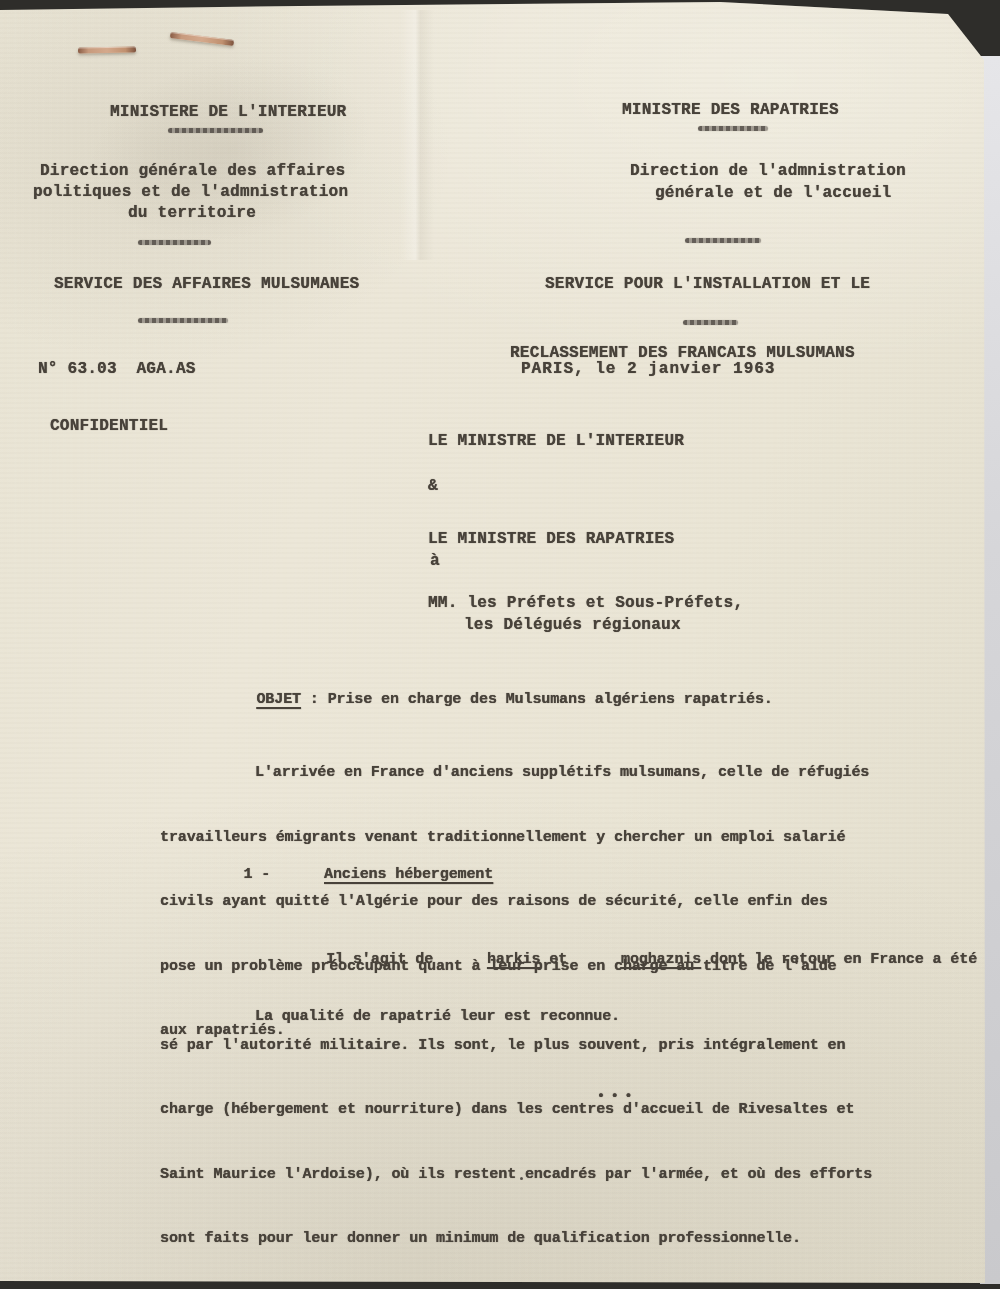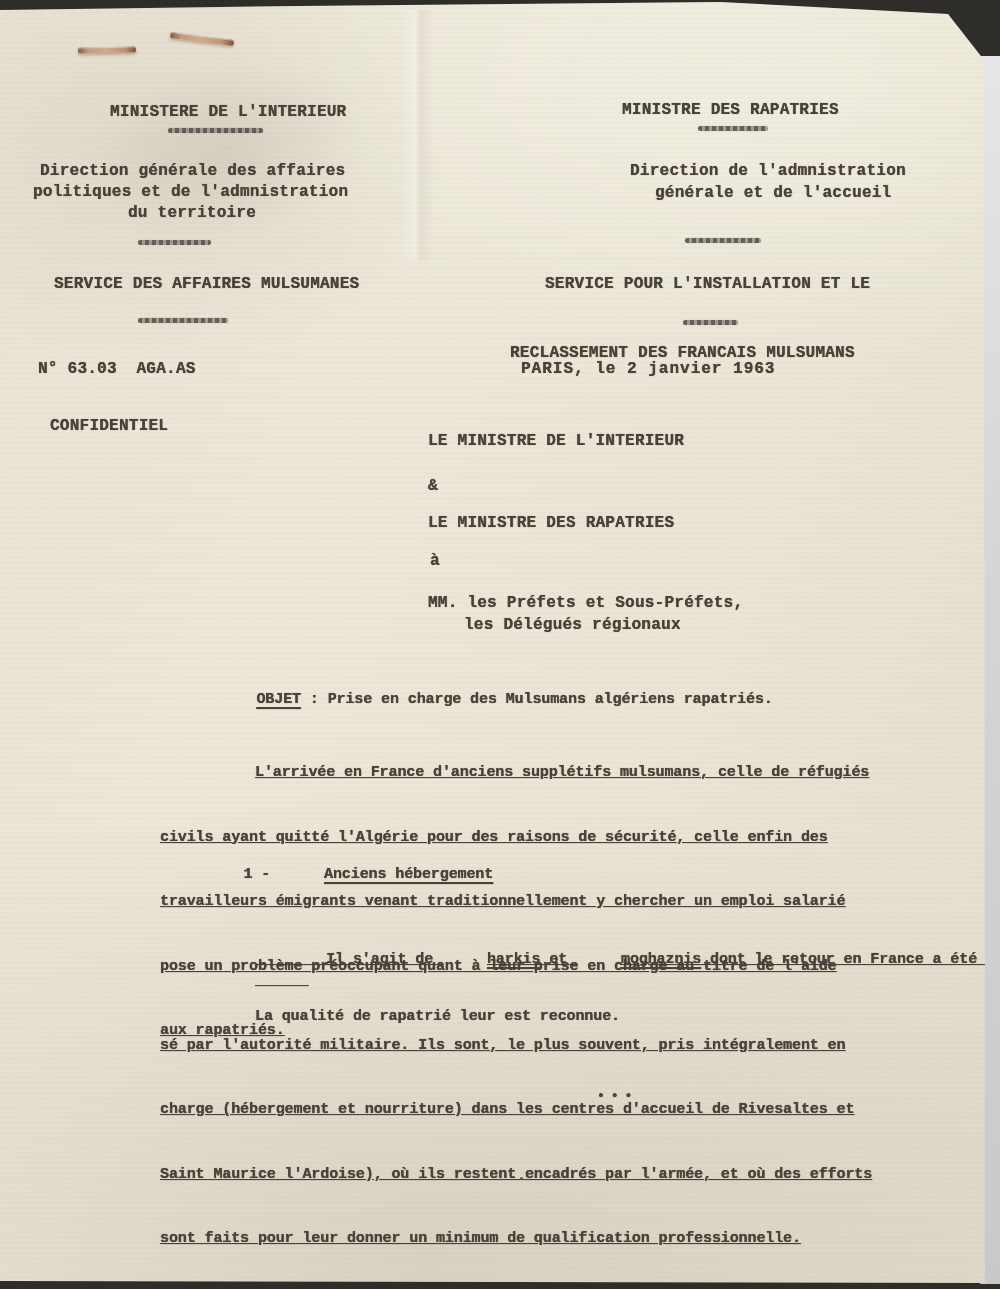--- a/index.html
+++ b/index.html
@@ -56,21 +56,21 @@
     font-family:"Liberation Mono","DejaVu Sans Mono",monospace;
     font-weight:700;
     color:#48423a;
     white-space:pre;
     text-shadow:0 0 0.8px rgba(72,66,58,0.85), 0.4px 0.4px 0.4px rgba(72,66,58,0.35);
   }
   .h { font-size:16px; letter-spacing:0.25px; }
   .b { font-size:15px; letter-spacing:-0.1px; }
   .date { letter-spacing:1px; }
   .para { line-height:21.5px; }
-  .para > div { white-space:pre;text-decoration:underline; }
+  .para > div { white-space:pre; }
   .indent { padding-left:95px; }
   .u { text-decoration:underline; text-decoration-thickness:1.5px; text-underline-offset:3.5px;margin-left:45px; }
 
   
   .sep {
     position:absolute; height:5px; border-radius:2.5px; opacity:0.9;
     background:repeating-linear-gradient(90deg,#56504a 0 4px,#99938a 4px 7px);
     box-shadow:0 0 1px rgba(80,72,62,0.6);
   }
 
@@ -113,33 +113,33 @@
     <div class="tw h" style="left:545px; top:275px;">SERVICE POUR L'INSTALLATION ET LE</div>
     <div class="tw h" style="left:510px; top:296px;margin-top:48px;">RECLASSEMENT DES FRANCAIS MULSUMANS</div>
     <div class="sep" style="left:683px; top:320px; width:55px;"></div>
 
     <div class="tw h" style="left:38px; top:360px;">N° 63.03  AGA.AS</div>
     <div class="tw h" style="left:50px; top:401px;margin-top:16px;">CONFIDENTIEL</div>
     <div class="tw h date" style="left:512px; top:360px;margin-left:9px;">PARIS, le 2 janvier 1963</div>
 
     <div class="tw h" style="left:428px; top:432px;">LE MINISTRE DE L'INTERIEUR</div>
     <div class="tw h" style="left:428px; top:477px;">&amp;</div>
-    <div class="tw h" style="left:428px; top:514px;">LE MINISTRE DES RAPATRIES</div>
+    <div class="tw h" style="left:428px; top:530px;">LE MINISTRE DES RAPATRIES</div>
     <div class="tw h" style="left:430px; top:552px;">à</div>
     <div class="tw h" style="left:428px; top:594px;">MM. les Préfets et Sous-Préfets,</div>
     <div class="tw h" style="left:464px; top:616px;">les Délégués régionaux</div>
 
     <div class="tw b" style="left:158px; top:674px;">
       <span class="u">OBJET</span><span> : </span><span>Prise en charge des Mulsumans algériens rapatriés.</span>
     </div>
 
     <div class="tw b para" style="left:160px; top:719px;">
       <div class="indent">L'arrivée en France d'anciens supplétifs mulsumans, celle de réfugiés</div>
+      <div>travailleurs émigrants venant traditionnellement y chercher un emploi salarié</div>
       <div>civils ayant quitté l'Algérie pour des raisons de sécurité, celle enfin des</div>
-      <div>travailleurs émigrants venant traditionnellement y chercher un emploi salarié</div>
       <div>pose un problème préoccupant quant à leur prise en charge au titre de l'aide</div>
       <div>aux rapatriés.</div>
     </div>
 
     <div class="tw b" style="left:190px; top:849px;">
       <span>1 - </span><span class="u">Anciens hébergement</span>
     </div>
 
     <div class="tw b para" style="left:160px; top:884px;">
       <div class="indent">

